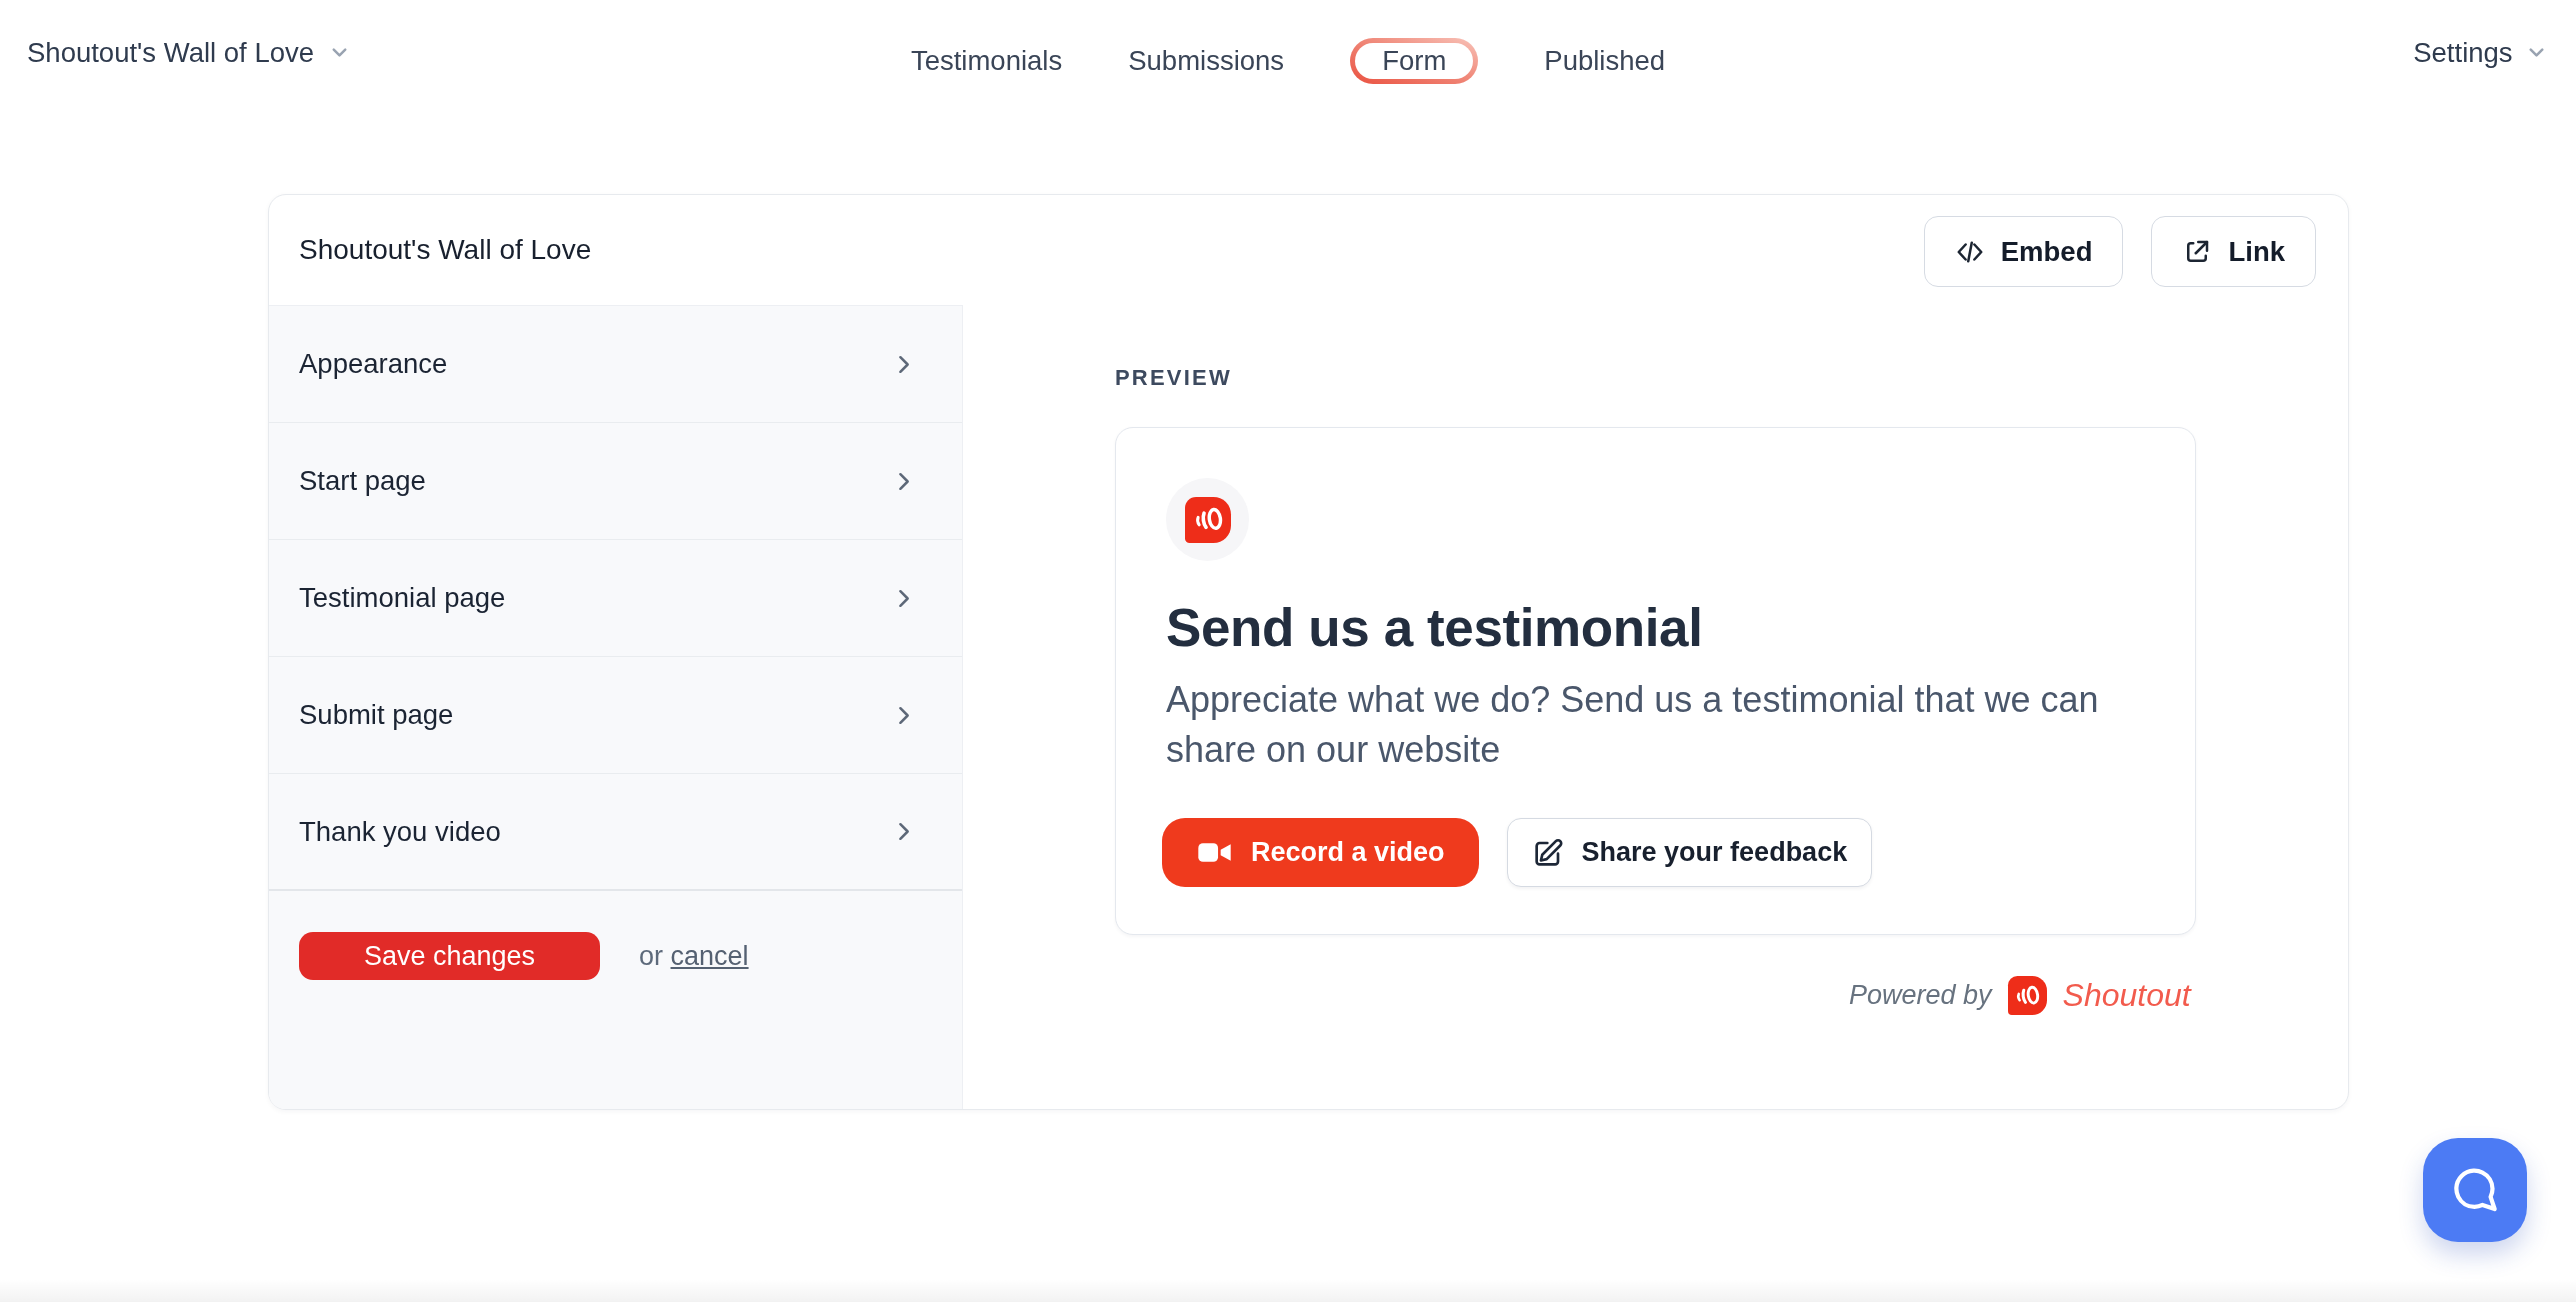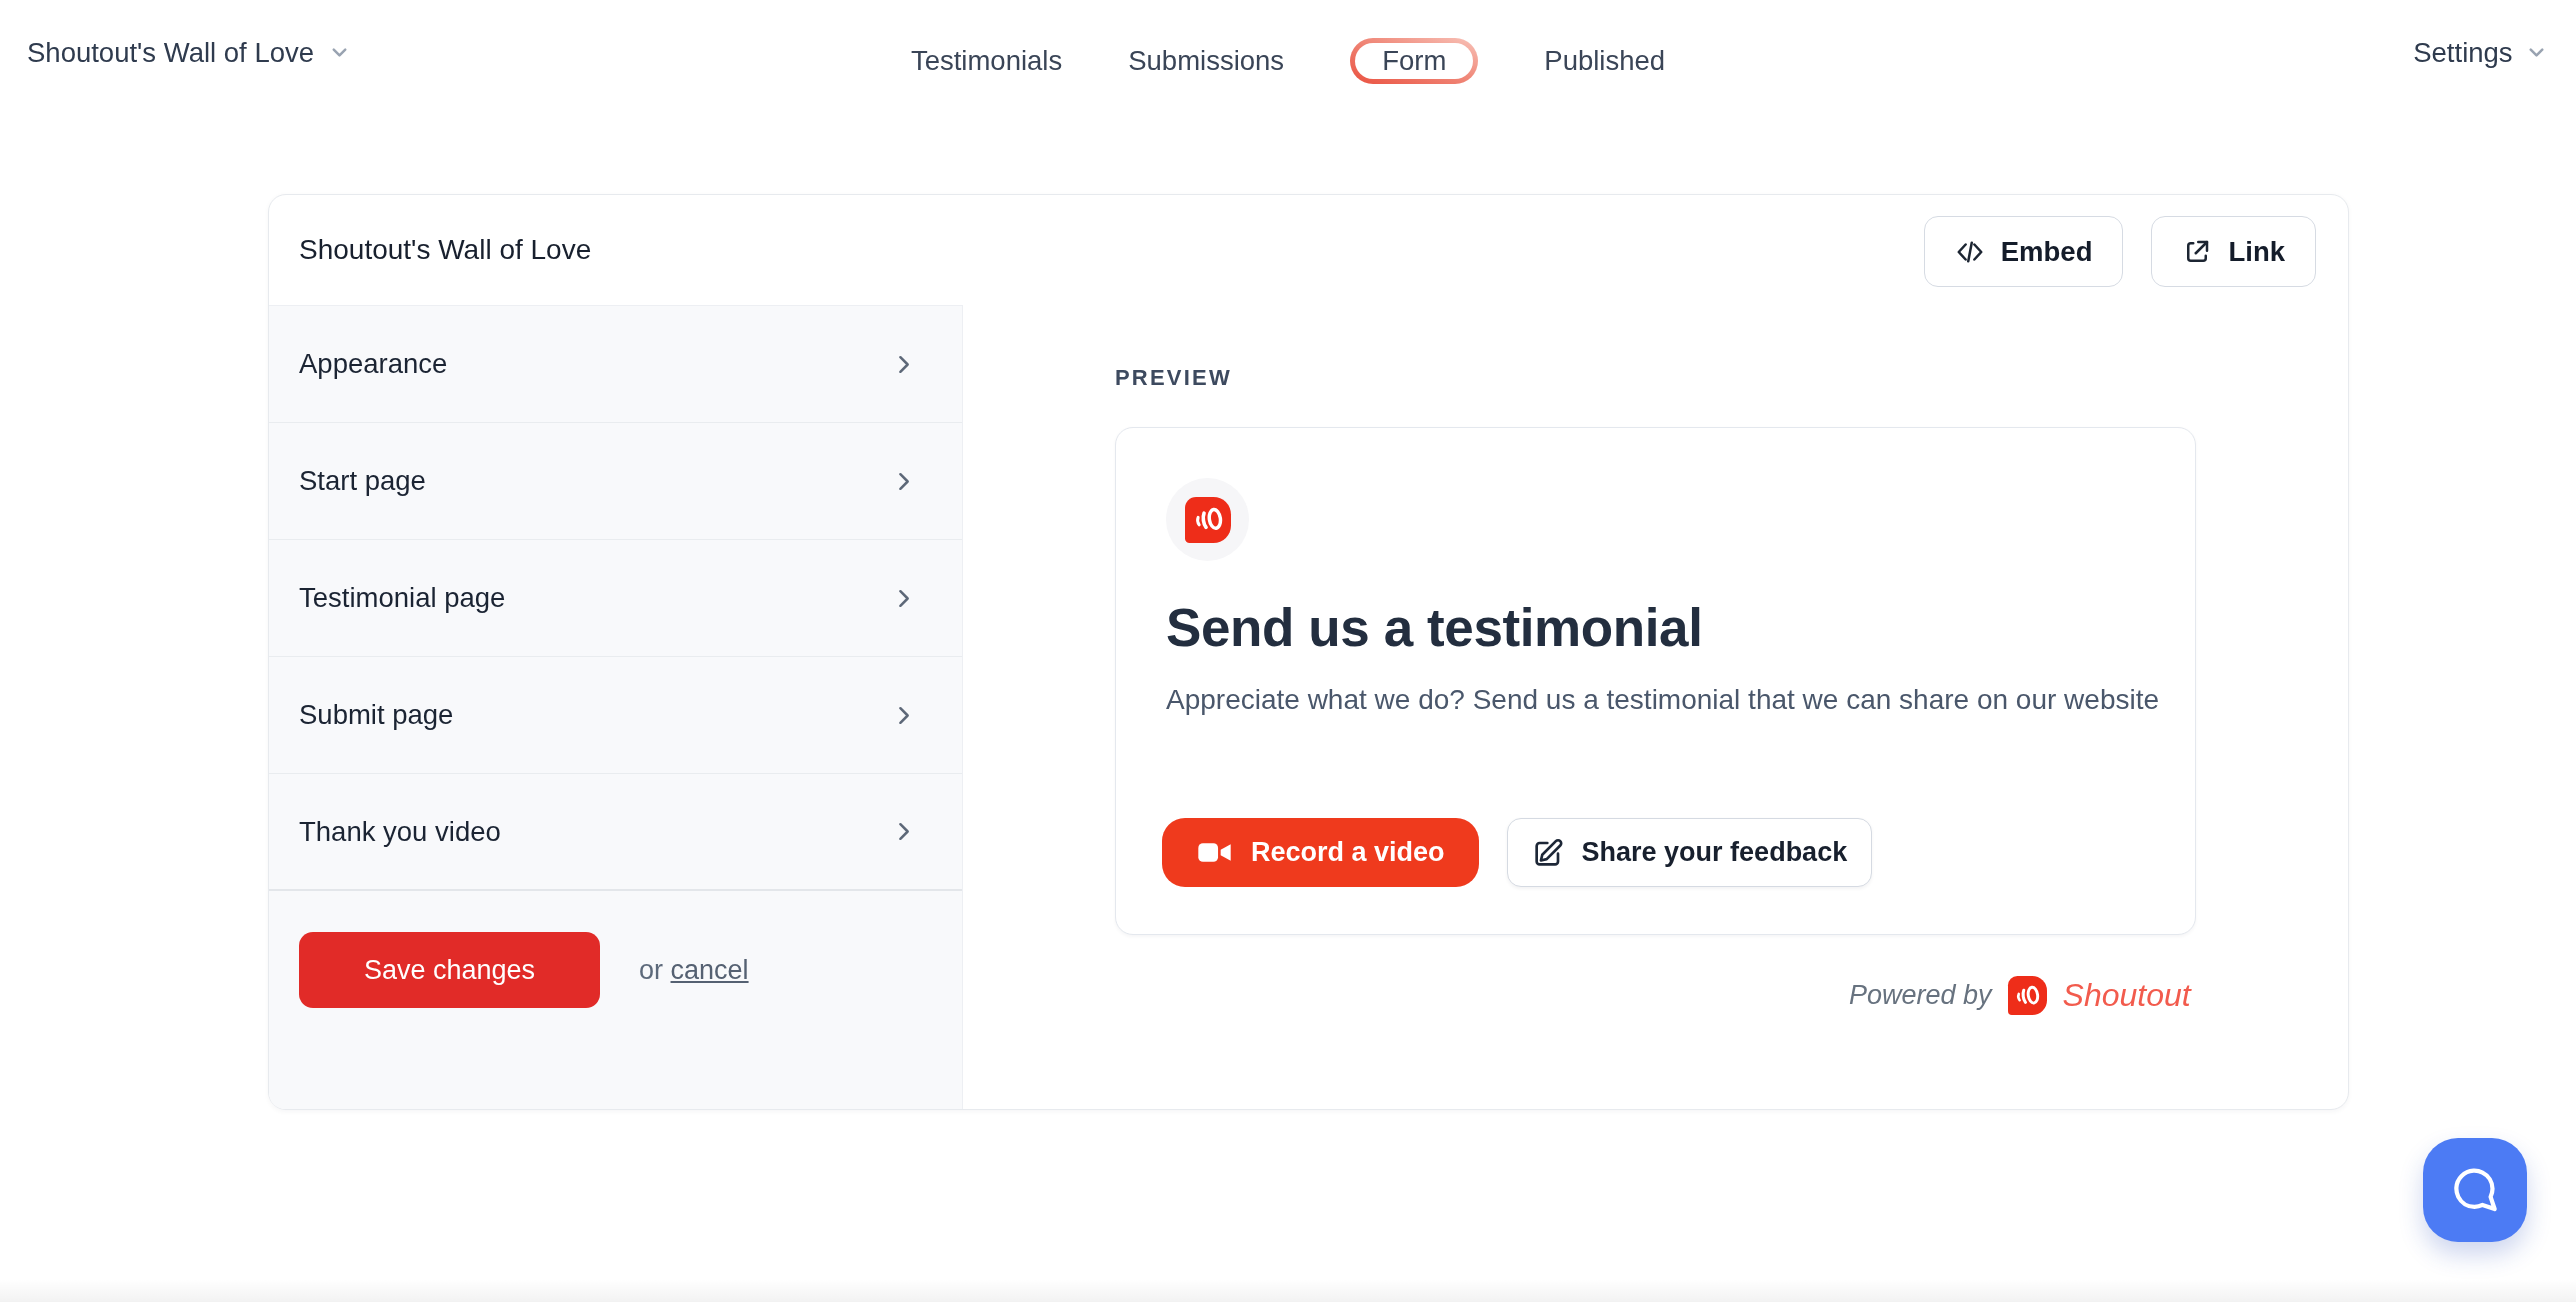--- a/index.html
+++ b/index.html
@@ -34,41 +34,41 @@
   .btn-outline svg { width:30px; height:30px; color:#1c2532; }
 
   
   .side { position:absolute; left:0; top:110px; bottom:0; width:694px; background:#f8f9fb;
           border-top:1.8px solid #edeff3; border-right:1.8px solid #edeff3; border-radius:0 0 0 16px; }
   .side-row { height:117px; display:flex; align-items:center; justify-content:space-between;
               padding:0 46px 0 30px; border-bottom:1.8px solid #e9ecef; font-size:27.5px; color:#1b2433; cursor:pointer; }
   .side-row.last { border-bottom:2.7px solid #e3e6ea; }
   .side-row svg { width:25px; height:25px; color:#5d6878; flex:0 0 auto; }
   .save-area { display:flex; align-items:center; gap:39px; padding:41px 0 0 30px; }
-  .btn-save { width:301px; height:76px; background:#e12b28; border:none; border-radius:14px;
+  .btn-save { width:301px; height:48px; background:#e12b28; border:none; border-radius:14px;
               color:#fff; font-size:27px; font-weight:500; cursor:pointer;
               font-family:"Liberation Sans",sans-serif; }
   .or-cancel { font-size:27px; color:#5d6a7b; }
   .or-cancel a { color:#556172; text-decoration:underline; cursor:pointer; }
 
   
   .preview-label { position:absolute; left:846px; top:170px; font-size:22px; font-weight:700;
                    letter-spacing:2.2px; color:#3d4a5f; }
   .preview-card { position:absolute; left:846px; top:232px; width:1081px; height:508px; background:#fff;
                   border:1.8px solid #e4e8ee; border-radius:18px; box-shadow:0 1.8px 3.5px rgba(16,24,40,.04); }
   .avatar { position:absolute; left:50px; top:50px; width:83px; height:83px; border-radius:50%;
             background:#f6f6f8; display:flex; align-items:center; justify-content:center; }
   .so-logo { background:#ee2d19; display:flex; align-items:center; justify-content:center;
              border-radius:24% 38% 38% 10%; }
   .so-logo.big { width:46px; height:46px; }
   .so-logo.small { width:39px; height:39px; }
   .so-logo svg { width:82%; height:82%; }
   .pv-heading { position:absolute; left:50px; top:169px; font-size:53px; font-weight:700;
                 letter-spacing:-0.4px; color:#232e3f; }
-  .pv-desc { position:absolute; left:50px; top:247px; width:1011px; font-size:28px; line-height:50px;
+  .pv-desc { position:absolute; left:50px; top:247px; width:1011px; font-size:36px; line-height:50px;
              color:#4a576b; }
   .pv-actions { position:absolute; left:46px; top:390px; display:flex; gap:28px; }
   .btn-record { height:69px; display:flex; align-items:center; gap:18px; padding:0 34px;
                 background:#ef3a1d; border:none; border-radius:23px; color:#fff;
                 font-size:27px; font-weight:600; cursor:pointer; font-family:"Liberation Sans",sans-serif; }
   .btn-record svg { width:37px; height:37px; }
   .btn-share { height:69px; display:flex; align-items:center; gap:18px; padding:0 24px;
                background:#fff; border:1.8px solid #d5dae2; border-radius:14px; color:#18202e;
                font-size:27px; font-weight:600; cursor:pointer; box-shadow:0 1.8px 3.5px rgba(16,24,40,.05);
                font-family:"Liberation Sans",sans-serif; }

